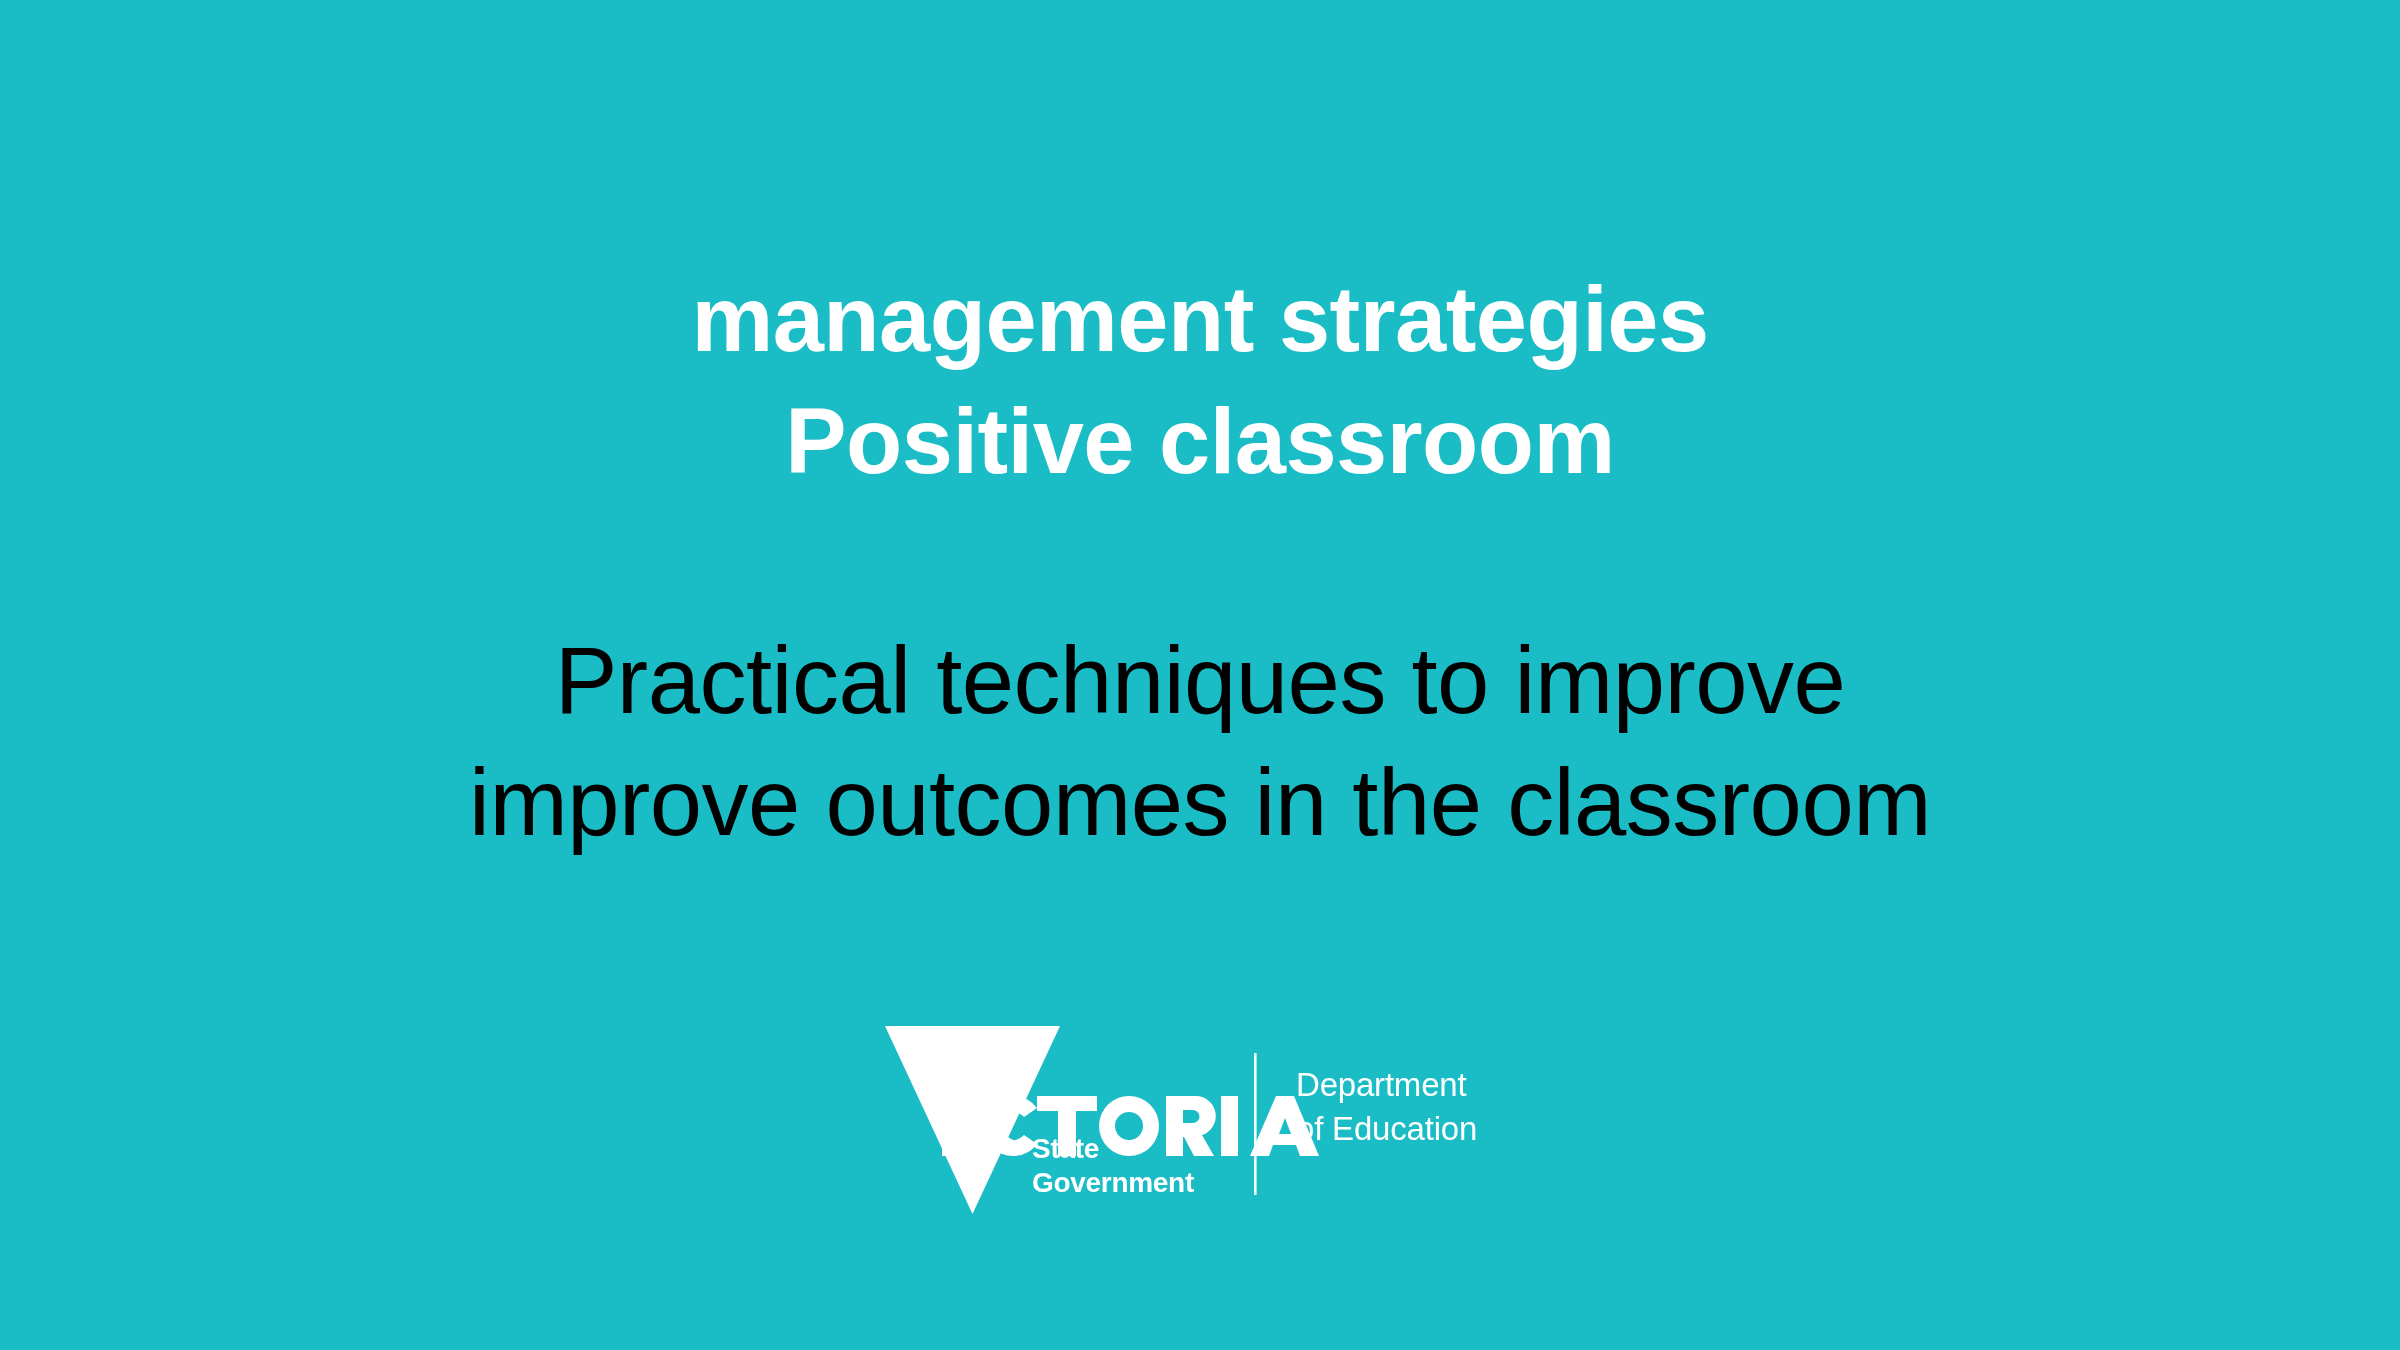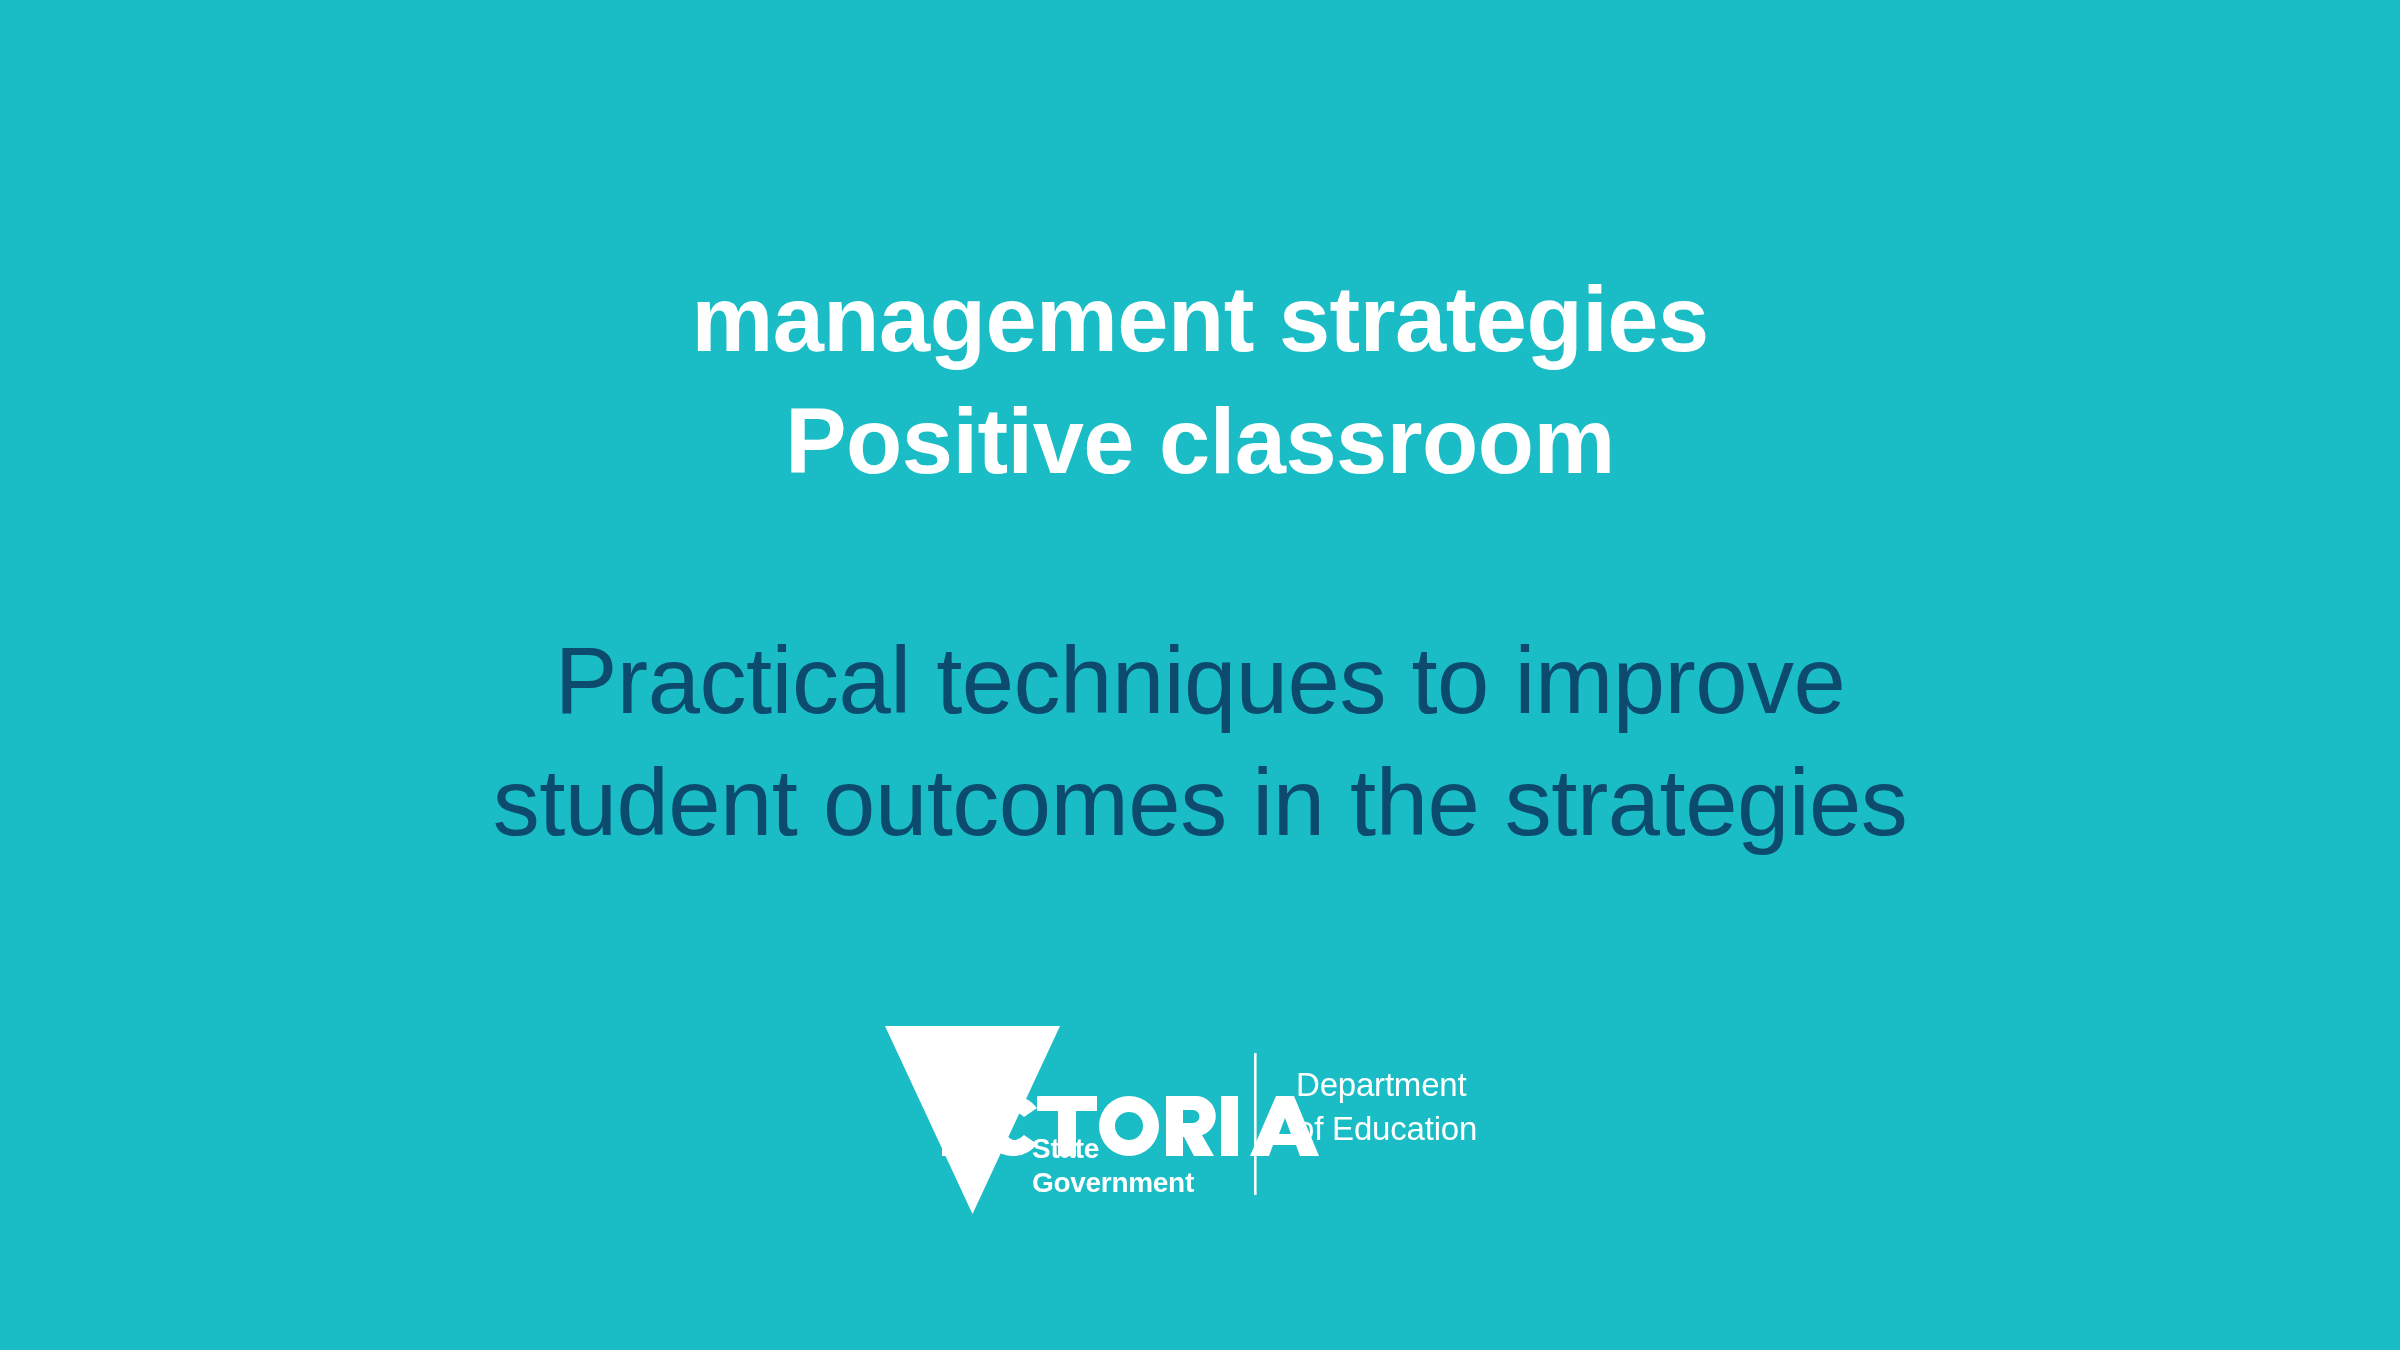--- a/index.html
+++ b/index.html
@@ -51,21 +51,21 @@
   .subtitle-block {
     position:absolute;
     top:620px;
     left:0;
     width:2400px;
     text-align:center;
   }
 
   .subtitle-line {
     display:block;
-    color:#0c4a6e;
+    color:#000000;
     font-family:"Liberation Sans", sans-serif;
     font-weight:400;
     font-size:94px;
     line-height:122px;
     letter-spacing:-0.5px;
     white-space:nowrap;
   }
 
   
   .logo {
@@ -87,21 +87,21 @@
 
 <div class="slide">
 
   <div class="title-block">
     <span class="title-line">management strategies</span>
     <span class="title-line">Positive classroom</span>
   </div>
 
   <div class="subtitle-block">
     <span class="subtitle-line">Practical techniques to improve</span>
-    <span class="subtitle-line">student outcomes in the strategies</span>
+    <span class="subtitle-line">improve outcomes in the classroom</span>
   </div>
 
   <div class="logo">
     <svg class="logo-svg" viewBox="0 0 640 212" xmlns="http://www.w3.org/2000/svg">
 
       <polygon points="5,8 180,8 92.5,196" fill="#FFFFFF"></polygon>
 
       <g fill="#FFFFFF">
 
         <rect x="62" y="78" width="17" height="60"></rect>

